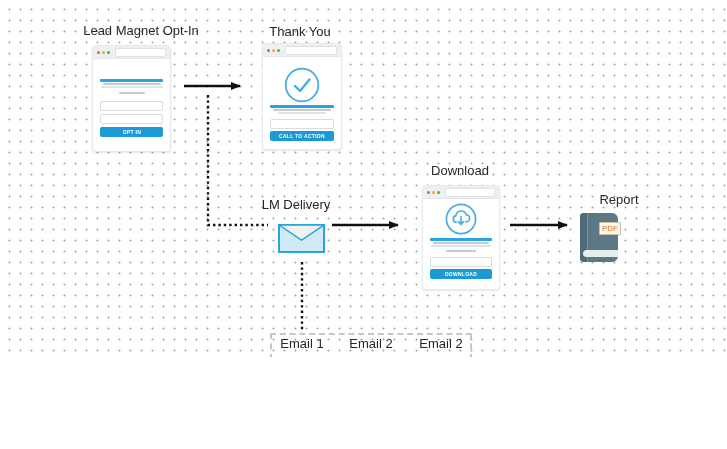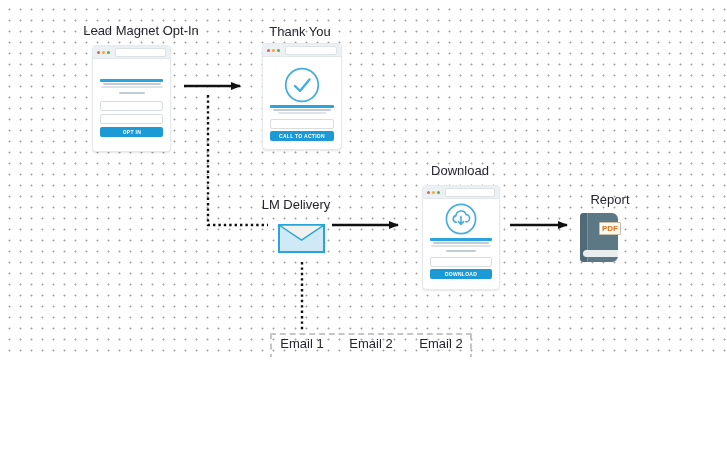--- a/index.html
+++ b/index.html
@@ -79,21 +79,21 @@
     background:#4f6b79;border-radius:4px 0 0 4px;
     border-right:1px solid #7b929d;
   }
   .book-pages{
     position:absolute;left:3px;right:0;bottom:5px;height:7px;
     background:#e9edee;border-radius:4px 0 0 4px;
   }
   .pdf-badge{
     position:absolute;right:-3px;top:9px;
     background:#fcf9f0;border:1px solid #c9c0ac;
-    color:#e0701f;font-size:8px;font-weight:bold;
+    color:#e0701f;font-size:8px;font-weight:normal;
     padding:0 2px;line-height:11px;border-radius:1px;text-align:right;
   }
 </style>
 </head>
 <body>
 
 <div class="canvas">
 
   <svg class="connections" viewBox="0 0 727 449" xmlns="http://www.w3.org/2000/svg">
     <defs>
@@ -179,21 +179,21 @@
 
   <div class="node" style="left:246px;top:197px;width:100px;height:58px;">
     <div class="node-label" style="left:0;top:0;width:100px;">LM Delivery</div>
     <svg class="envelope" style="left:32px;top:27px;" width="47" height="29" viewBox="0 0 47 29">
       <rect x="1" y="1" width="45" height="27" fill="#cfe9f7" stroke="#29a4dc" stroke-width="2"></rect>
       <path d="M1,1 L23.5,16 L46,1 Z" fill="#f1f2f0" stroke="#29a4dc" stroke-width="1.5"></path>
     </svg>
   </div>
 
   <div class="node" style="left:556px;top:192px;width:100px;height:72px;">
-    <div class="node-label" style="left:4px;top:0;width:100px;">Report</div>
+    <div class="node-label" style="left:13px;top:0;width:100px;">Report</div>
     <div class="book">
       <div class="book-spine"></div>
       <div class="book-pages"></div>
       <div class="pdf-badge">PDF</div>
     </div>
   </div>
 
   <div class="email-group">
     <div class="node-label" style="left:-5px;width:70px;">Email 1</div>
     <div class="node-label" style="left:64px;width:70px;">Email 2</div>

